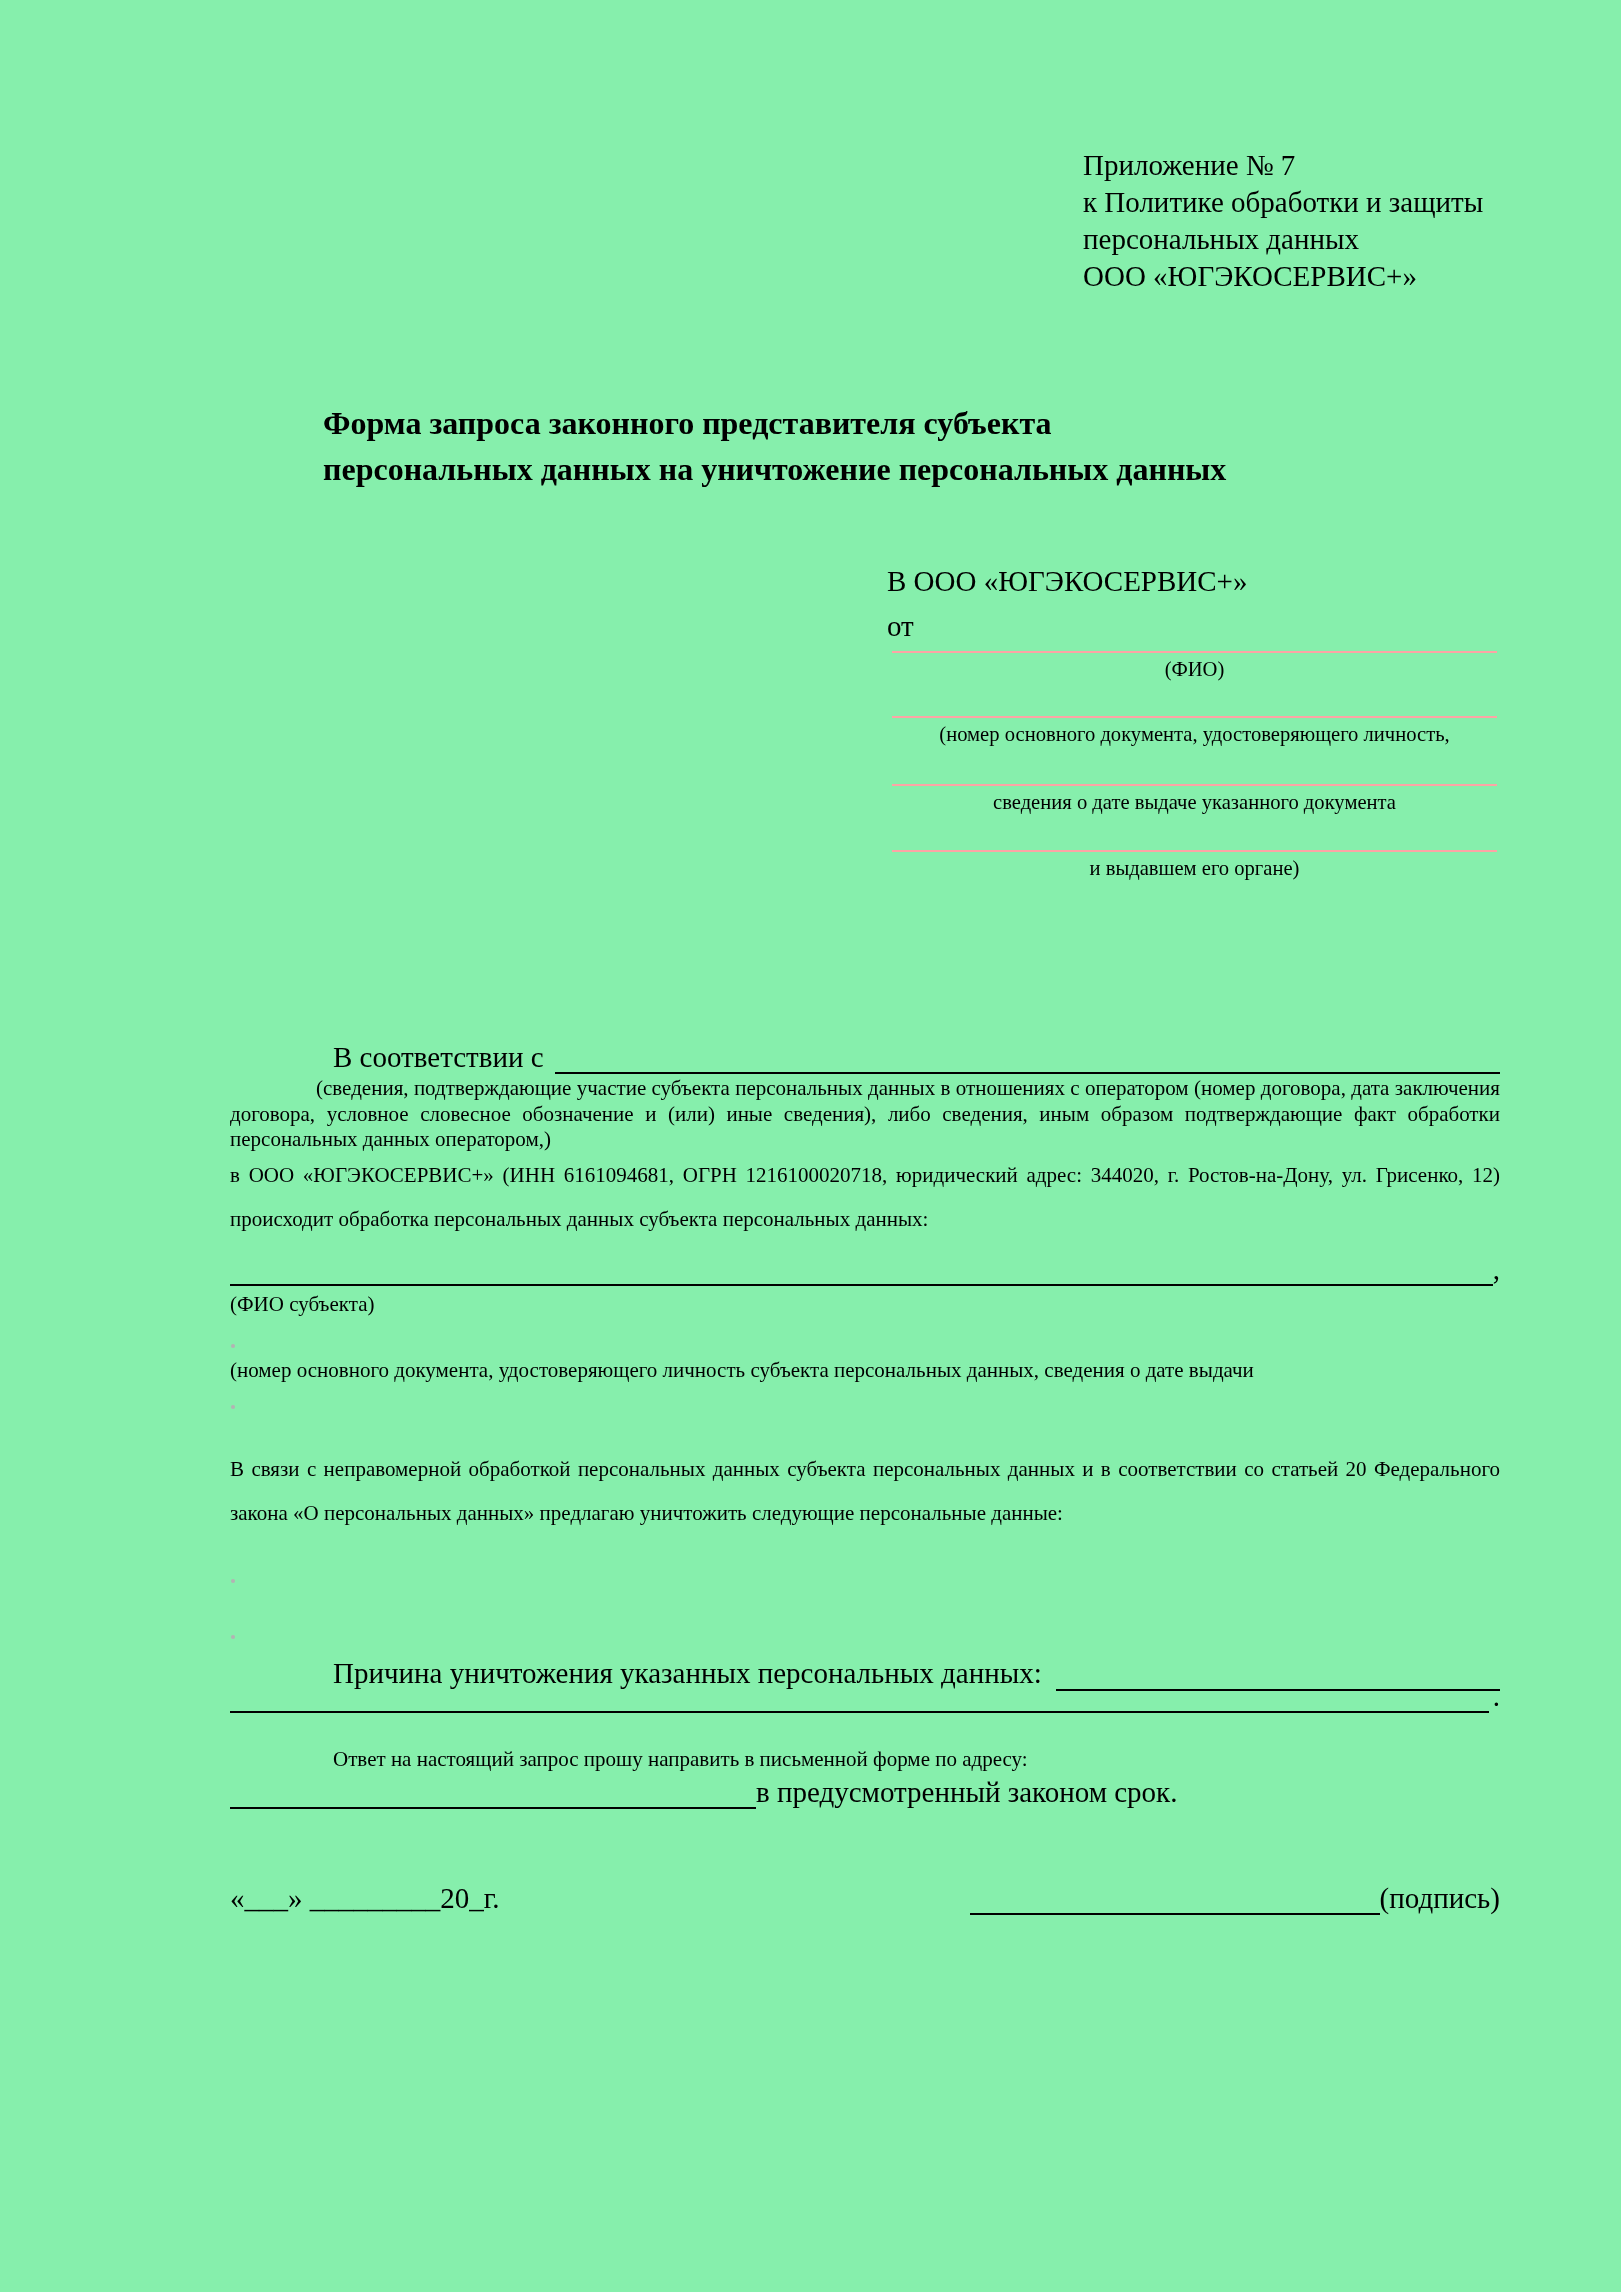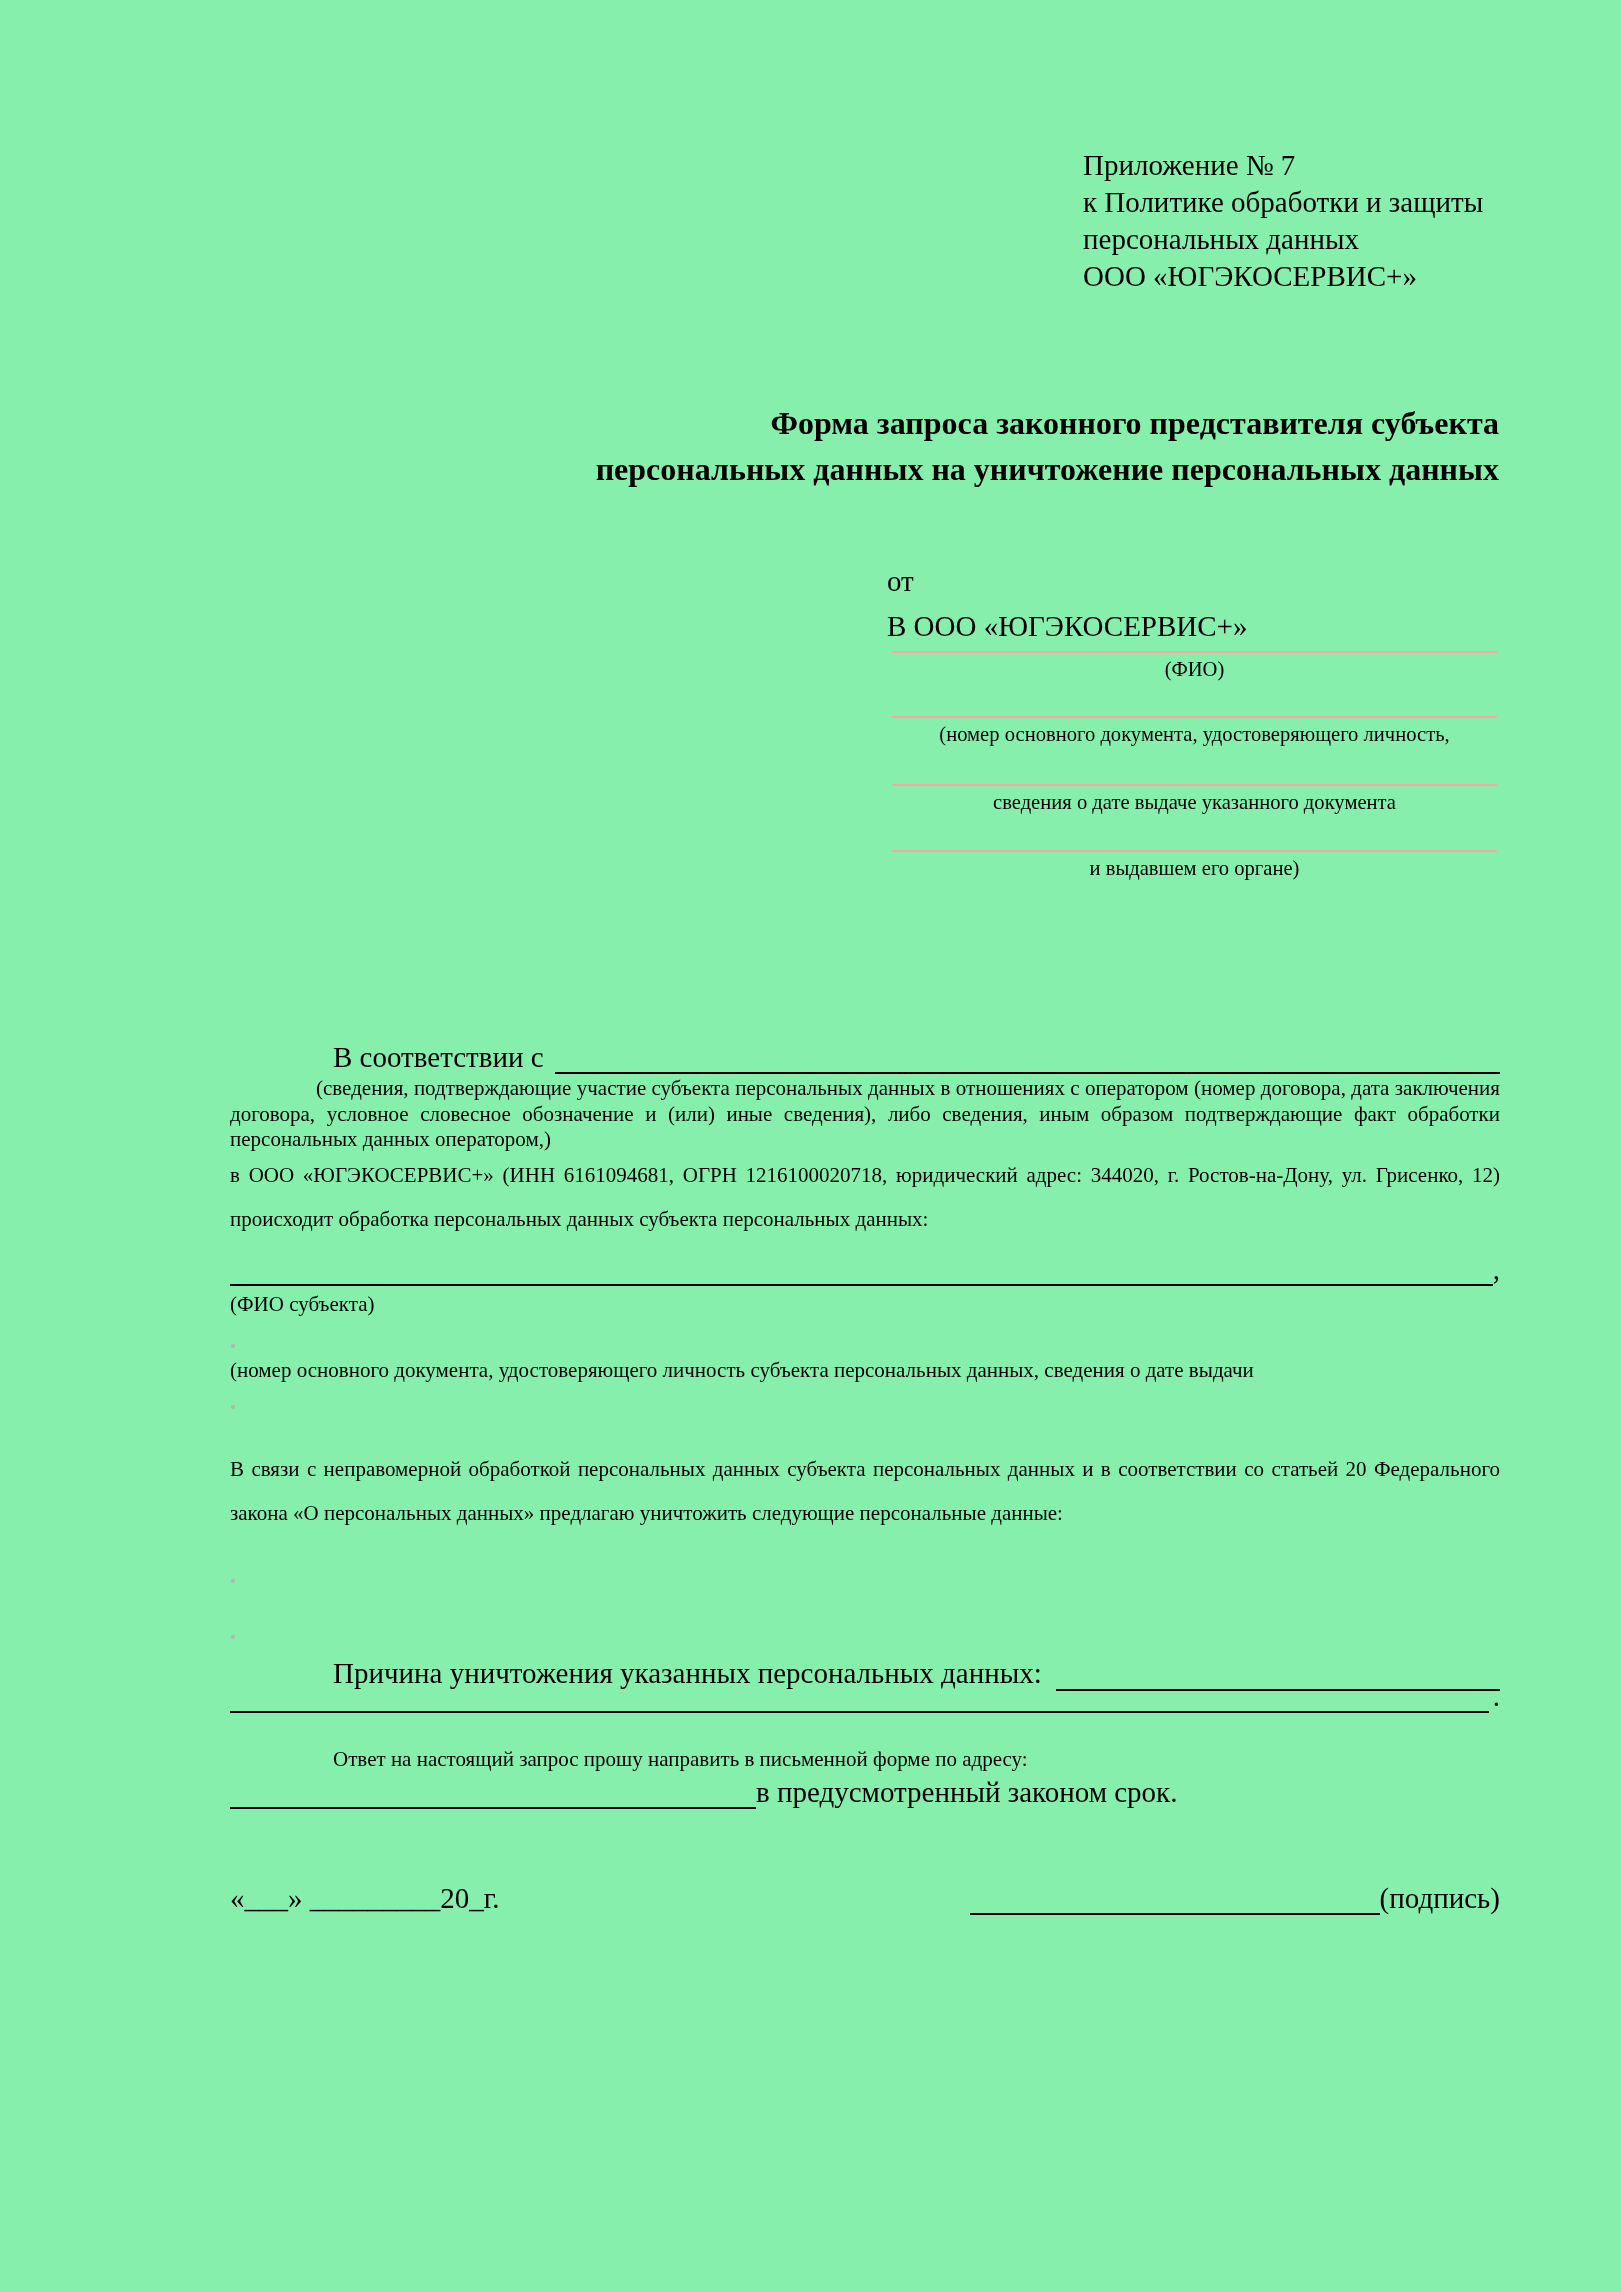--- a/index.html
+++ b/index.html
@@ -11,21 +11,21 @@
     color:#000;
     overflow:hidden;
   }
   .abs{position:absolute;}
   .body-text{font-size:21px;line-height:44px;}
   .small-text{font-size:21px;line-height:25.5px;}
   .center{text-align:left;}
   .justify{text-align:justify;}
   
   #header-note{left:1083px;top:147px;font-size:29px;line-height:37px;}
-  #doc-title{left:323px;top:400px;width:1176px;font-weight:bold;font-size:32px;line-height:46px;text-align:right;}
+  #doc-title{left:323px;top:400px;width:1176px;font-weight:bold;font-size:32px;line-height:46px;text-align:left;}
   #addressee{left:887px;top:559px;font-size:29px;line-height:45px;}
   .fill-field{
     left:892px;width:605px;
     border-top:2px solid #fca5a5;
     text-align:center;
     font-size:20.6px;line-height:25.5px;
     padding-top:3.9px;
   }
   #fill-fio{top:651px;}
   #fill-doc{top:716px;}
@@ -72,22 +72,22 @@
     <div>персональных данных</div>
     <div>ООО «ЮГЭКОСЕРВИС+»</div>
   </div>
 
   <div id="doc-title" class="abs">
     <div>Форма запроса законного представителя субъекта</div>
     <div>персональных данных на уничтожение персональных данных</div>
   </div>
 
   <div id="addressee" class="abs">
+    <div>В ООО «ЮГЭКОСЕРВИС+»</div>
     <div>от</div>
-    <div>В ООО «ЮГЭКОСЕРВИС+»</div>
   </div>
 
   <div id="fill-fio" class="abs fill-field">
     <span>(ФИО)</span>
   </div>
   <div id="fill-doc" class="abs fill-field">
     <span>(номер основного документа, удостоверяющего личность,</span>
   </div>
   <div id="fill-date" class="abs fill-field">
     <span>сведения о дате выдаче указанного документа</span>

